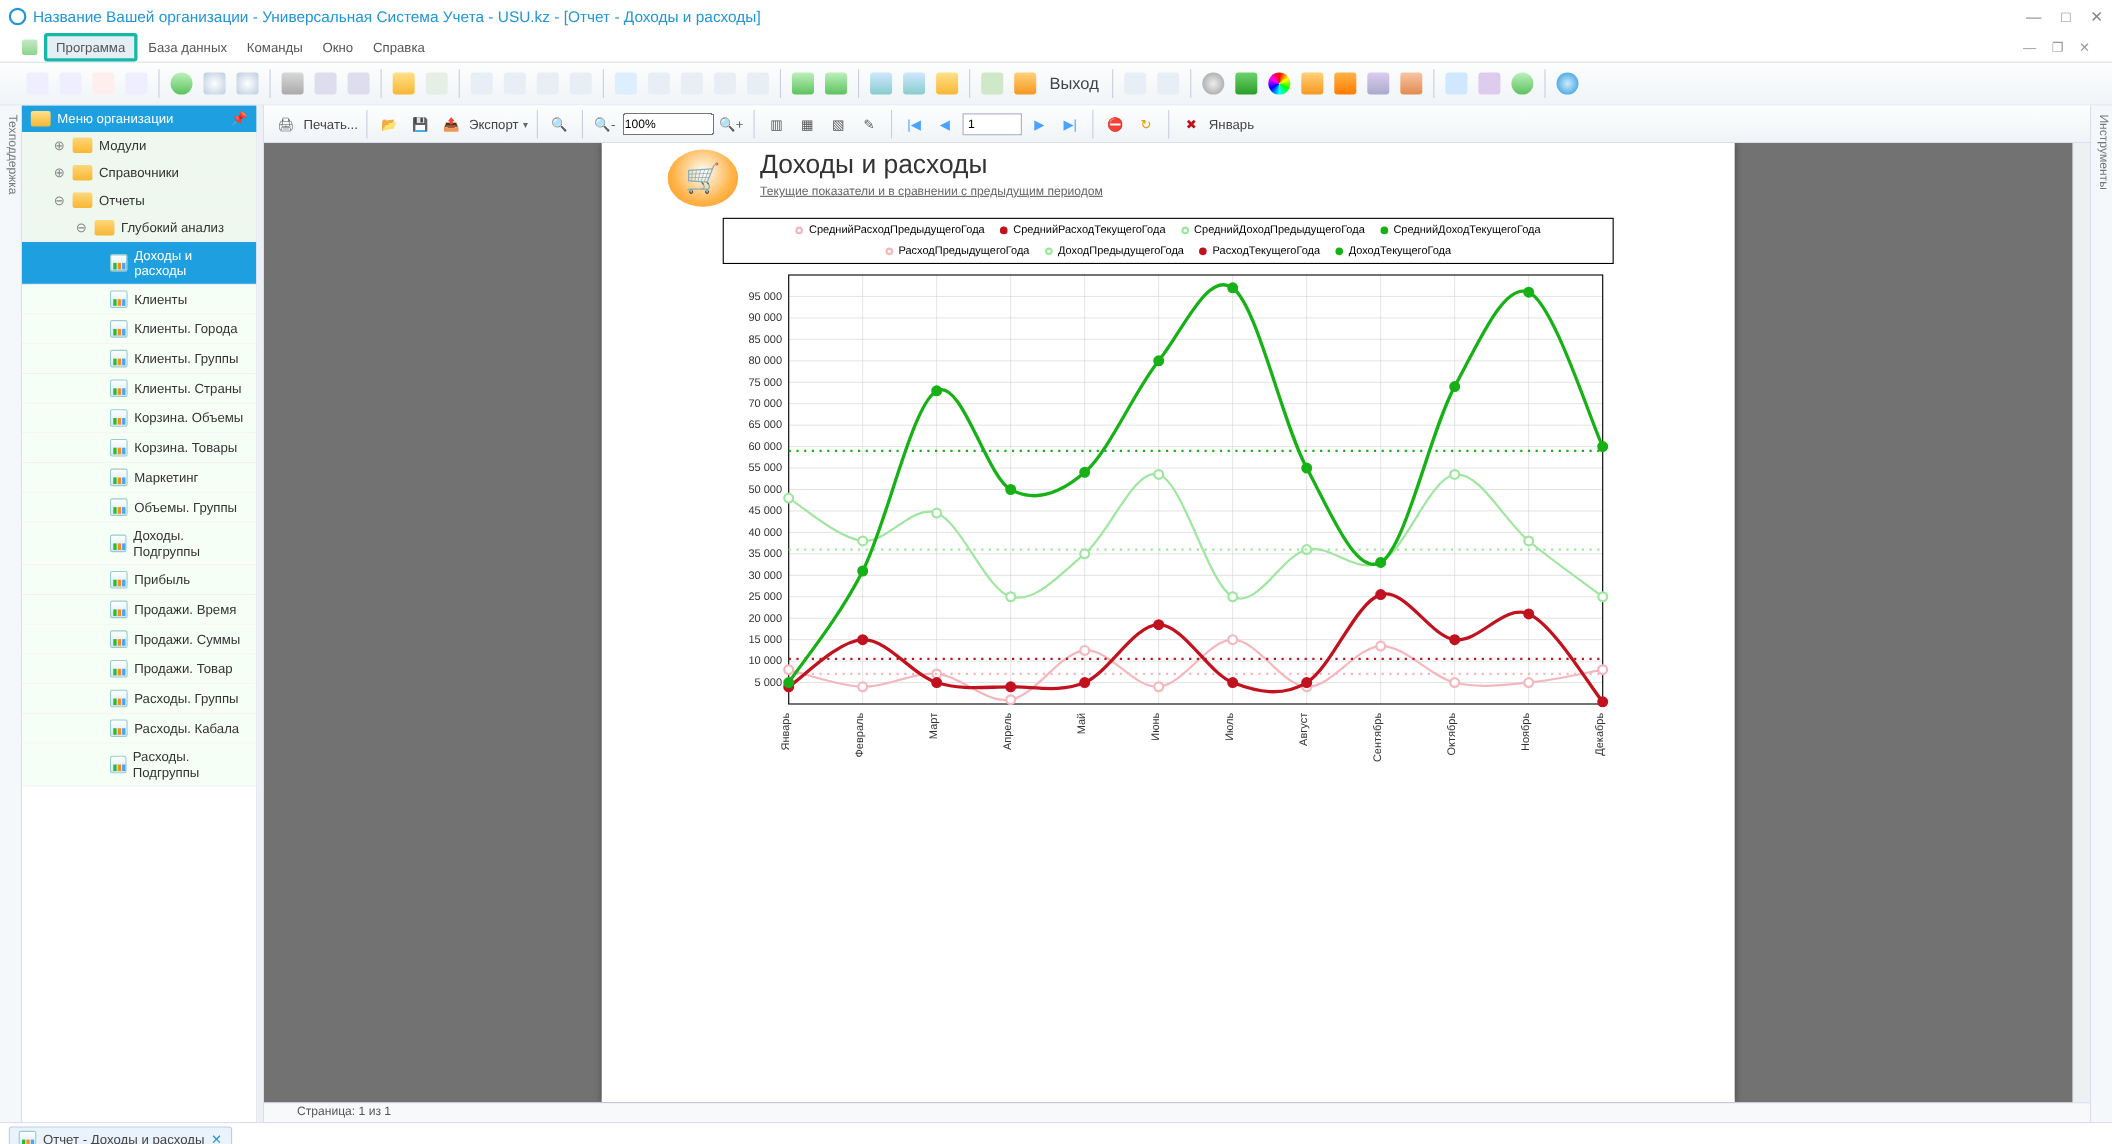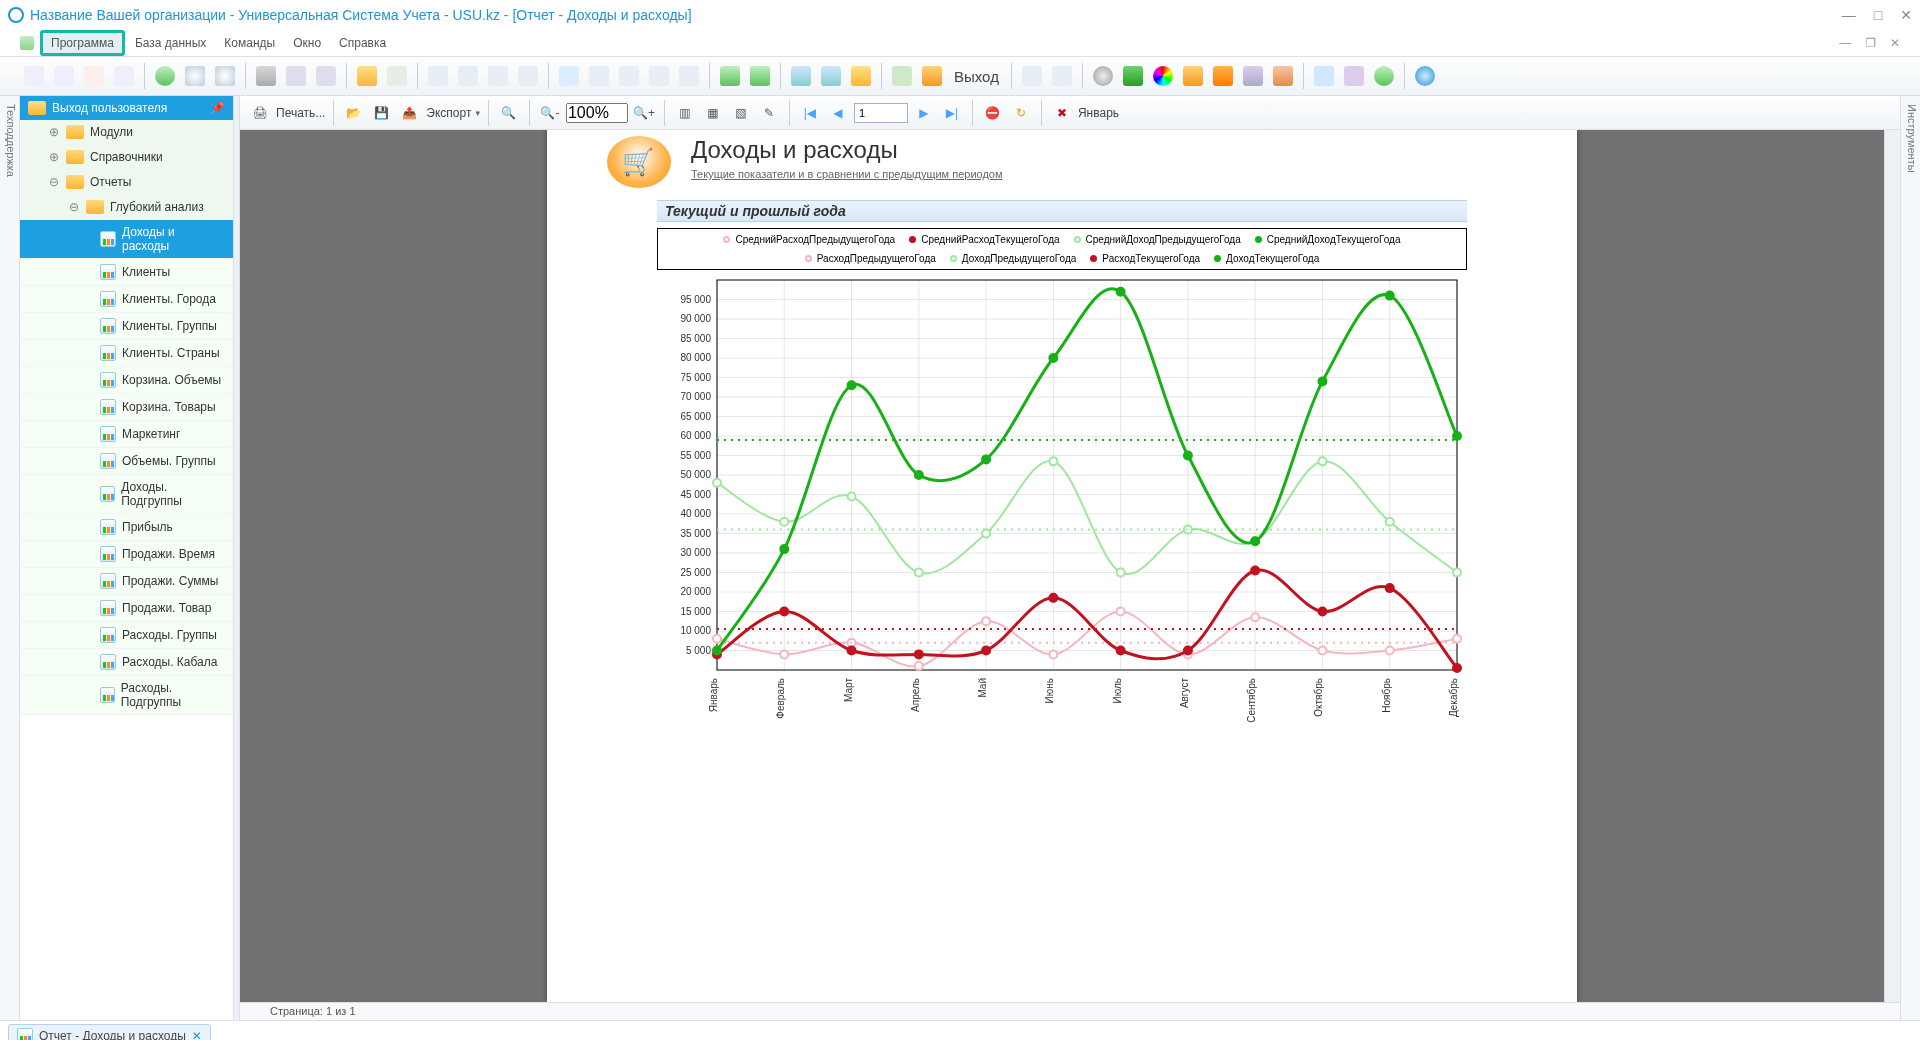--- a/index.html
+++ b/index.html
@@ -29,21 +29,21 @@
 .tree-row.l1 { padding-left: 48px; background: #eef8ee; }
 .tree-row.l2 { padding-left: 80px; background: #f6fff6; }
 .tree-row.sel { background: #1e9fe0; color: #fff; }
 .fico { width: 18px; height: 14px; background: linear-gradient(#ffd77a,#f7b733); border-radius: 2px; }
 .rico { width: 16px; height: 16px; background: linear-gradient(#fff,#cfe8ff); border: 1px solid #9cc; border-radius: 2px; position: relative; }
 .rico::after { content: ""; position: absolute; bottom: 1px; left: 2px; width: 3px; height: 6px; background: #2bbb2b; box-shadow: 4px 0 0 #ff8c1a, 8px 0 0 #4aa3ff; }
 .exp { width: 12px; text-align: center; color: #888; }
 .conthost { flex: 1; display: flex; flex-direction: column; background: #fff; }
 .rtoolbar { height: 34px; background: linear-gradient(#fdfefe,#f0f4f7); border-bottom: 1px solid #dde; display: flex; align-items: center; gap: 4px; padding: 0 8px; }
 .rtoolbar .txt { font-size: 12px; color: #444; }
-.zoomsel { width: 62px; height: 20px; font-size: 16px; }
+.zoomsel { width: 83px; height: 20px; font-size: 11px; }
 .rtbtn { width: 24px; height: 24px; display: flex; align-items: center; justify-content: center; border-radius: 3px; color: #555; }
 .pageinp { width: 54px; height: 20px; font-size: 11px; text-align: left; padding: 0 4px; border: 1px solid #aac; }
 .report { flex: 1; background: #727272; display: flex; justify-content: center; overflow: auto; position: relative; }
 .page { width: 1030px; background: #fff; margin: 0 0 0 0; box-shadow: 0 0 6px rgba(0,0,0,.4); padding: 0 0 20px 0; position: relative; }
 .doc-hdr { display: flex; align-items: flex-start; gap: 20px; padding: 6px 40px 10px 60px; }
 .cartico { width: 64px; height: 52px; background: radial-gradient(circle at 50% 40%, #fff 0%, #ffb347 60%, #f7971e 100%); border-radius: 50%; display: flex; align-items: center; justify-content: center; color: #fff; font-size: 26px; }
 .doc-title { font-size: 24px; color: #333; }
 .doc-sub { font-size: 11px; color: #666; margin-top: 4px; text-decoration: underline; }
 .sect-title { background: linear-gradient(#e9f2fb,#d8e8f7); border-top: 1px solid #b8d0e7; border-bottom: 1px solid #b8d0e7; padding: 2px 8px; font-weight: bold; font-style: italic; color: #333; font-size: 14px; width: 810px; margin: 2px auto 6px; }
 .chartwrap { width: 810px; margin: 0 auto; }
@@ -227,21 +227,21 @@
       <div class="tico" style="background:radial-gradient(#cfe8ff,#2196d6);border-radius:50%"></div>
     </div>
 </div>
 
 <div class="workarea">
   <div class="leftdock">Техподдержка</div>
 
   <div class="sidebar">
     <div class="sidebar-hdr">
       <span class="fico" style="background:linear-gradient(#ffe08a,#f7b733)"></span>
-      <span>Выход пользователя</span>
+      <span>Меню организации</span>
       <span class="pin">📌</span>
     </div>
     <div class="tree">
       <div class="tree-row l0">
           <span class="exp">⊕</span>
           <span class="fico"></span>
           <span>Модули</span>
         </div>
       <div class="tree-row l0">
           <span class="exp">⊕</span>
@@ -369,21 +369,20 @@
     <div style="flex:1;display:flex">
       <div class="report">
         <div class="page">
           <div class="doc-hdr">
             <div class="cartico">🛒</div>
             <div>
               <div class="doc-title">Доходы и расходы</div>
               <div class="doc-sub">Текущие показатели и в сравнении с предыдущим периодом</div>
             </div>
           </div>
-          <div class="sect-title">Текущий и прошлый года</div>
 
           <div class="chartwrap">
             <div class="legendbox">
               <div class="lg">
                   <span class="dot" style="border-color:#f4b7bd"></span>
                   <span>СреднийРасходПредыдущегоГода</span>
                 </div>
               <div class="lg">
                   <span class="dot" style="border-color:#c1121f;background:#c1121f"></span>
                   <span>СреднийРасходТекущегоГода</span>

